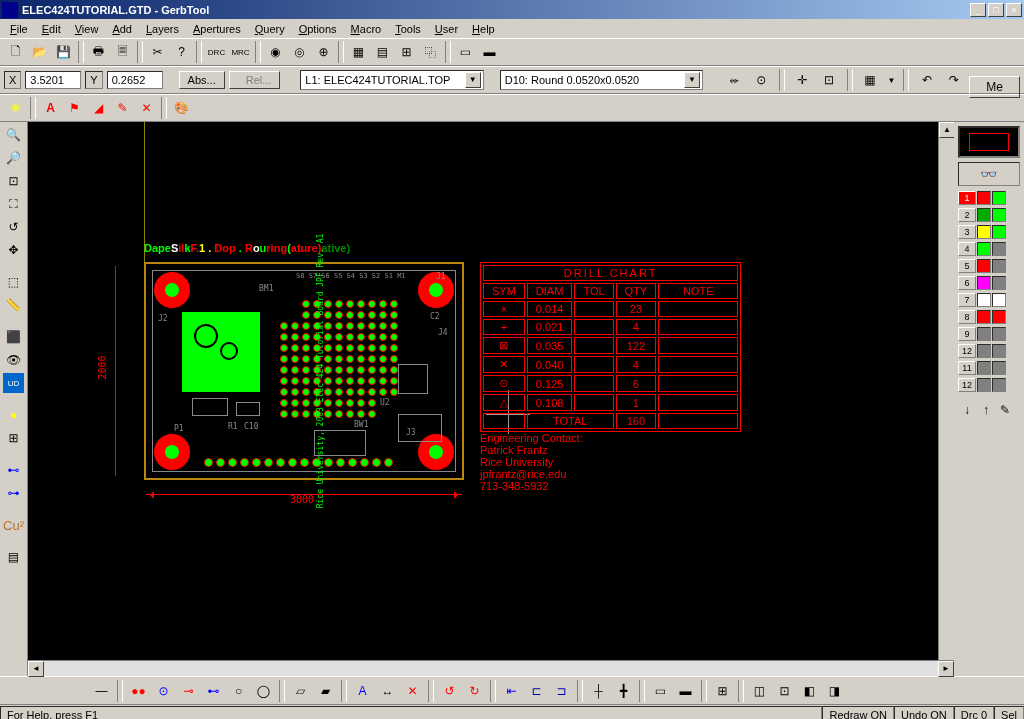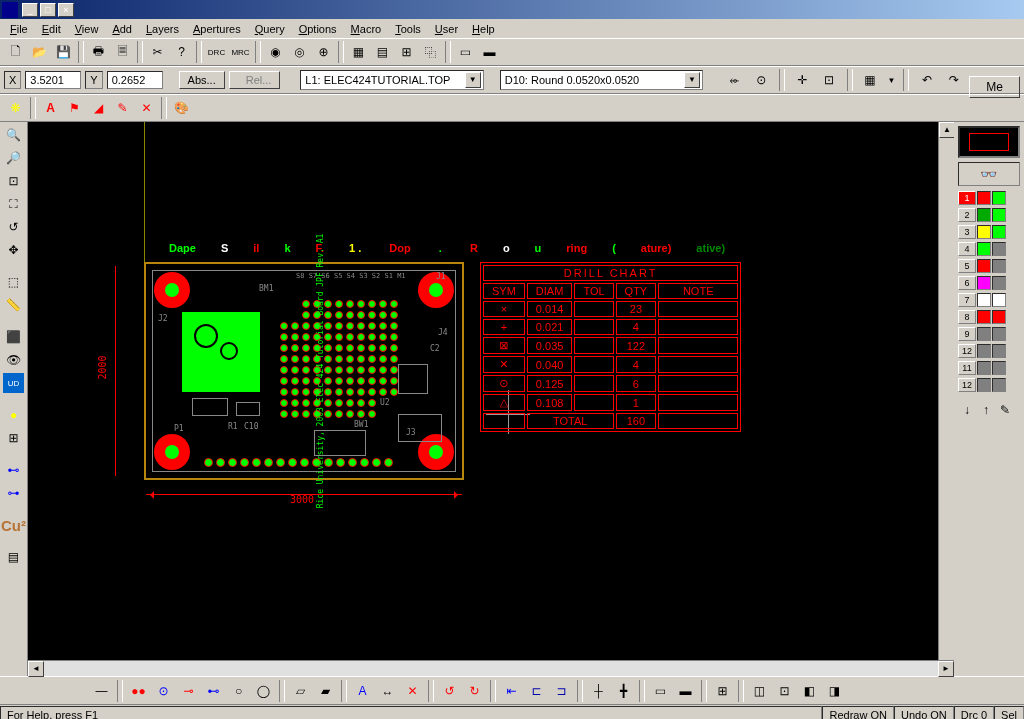--- a/index.html
+++ b/index.html
@@ -56,38 +56,39 @@
 .greenrect .c2 { position:absolute; left:38px; top:30px; width:18px; height:18px; border:2px solid #000; border-radius:50%; }
 .padgrid { position:absolute; left:134px; top:36px; width:126px; height:126px; }
 .pad { position:absolute; width:8px; height:8px; border-radius:50%; background:#0f0; border:1px solid #f00; }
 .dim-h { position:absolute; left:118px; top:372px; width:316px; height:12px; border-top:1px solid #f00; }
 .dim-h::before, .dim-h::after { content:''; position:absolute; top:-4px; width:0; height:0; border:4px solid transparent; }
 .dim-h::before { left:0; border-right-color:#f00; }
 .dim-h::after { right:0; border-left-color:#f00; }
 .dim-v { position:absolute; left:76px; top:144px; width:12px; height:210px; border-right:1px solid #f00; }
 .dimlabel { position:absolute; color:#f00; font-size:10px; font-family: monospace; }
 .canvas-title { position:absolute; left:116px; top:118px; font-family:monospace; font-size:13px; font-weight:bold; }
-.canvas-title span { display:inline;padding-left:25px; }
+.canvas-title span { display:inline; }
 .drilltable { position:absolute; left:452px; top:140px; border:1px solid #f00; color:#f00; font-family:monospace; font-size:11px; }
 .drilltable th, .drilltable td { border:1px solid #f00; padding:1px 8px; text-align:center; }
 .drilltable th { font-weight:normal; }
 .drilltable .title-row td { border:1px solid #f00; text-align:center; letter-spacing:2px; }
 .contact { position:absolute; left:452px; top:310px; color:#f00; font-family:monospace; font-size:10px; line-height:12px; }
 .ruler-v { position:absolute; left:116px; top:0; width:1px; height:140px; background:#888800; }
 .crosshair-v { position:absolute; left:480px; top:268px; width:1px; height:44px; background:#999; }
 .crosshair-h { position:absolute; left:458px; top:292px; width:44px; height:1px; background:#999; }
 .sidetext { position:absolute; right: 4px; top: 50%; transform: translateY(-50%) rotate(-90deg); transform-origin: center; color:#0f0; font-family: monospace; font-size:8px; white-space:nowrap; }
 .comp-outline { position:absolute; border:1px solid #888; }
 .refdes { position:absolute; color:#888; font-family:monospace; font-size:8px; }
 </style>
 </head>
 <body>
 
 <div class="titlebar">
   <div class="icon"></div>
+  <div class="title">ELEC424TUTORIAL.GTD - GerbTool</div>
   <div class="winbtns">
     <div class="winbtn">_</div>
     <div class="winbtn">□</div>
     <div class="winbtn">×</div>
   </div>
 </div>
 
 <div class="menubar" id="menubar">
     <div class="menuitem"><u>F</u>ile</div>
     <div class="menuitem"><u>E</u>dit</div>
@@ -191,21 +192,21 @@
     <div class="tbtn" style="color:#ff0;">⬛</div>
     <div class="tbtn">👁</div>
     <div class="tbtn" style="font-size:8px;background:#06c;color:#fff;">UD</div>
     <div class="gap"></div>
     <div class="tbtn" style="color:#ff0;">●</div>
     <div class="tbtn">⊞</div>
     <div class="gap"></div>
     <div class="tbtn" style="color:#00f;">⊷</div>
     <div class="tbtn" style="color:#00f;">⊶</div>
     <div class="gap"></div>
-    <div class="tbtn" style="color:#b87333;font-size:15px;font-weight:bold;">Cu²</div>
+    <div class="tbtn" style="color:#b87333;font-size:13px;">Cu²</div>
     <div class="gap"></div>
     <div class="tbtn">▤</div>
   </div>
 
   <div style="flex:1;display:flex;flex-direction:column;">
     <div style="flex:1;display:flex;">
       <div class="canvas">
         <div class="ruler-v"></div>
         <div class="canvas-title" id="ctitle"><span style="color: rgb(0, 255, 0);">Dape</span><span style="color: rgb(255, 255, 255);">S</span><span style="color: rgb(255, 0, 0);">il</span><span style="color: rgb(0, 255, 0);">k</span><span style="color: rgb(255, 0, 0);">F.</span><span style="color: rgb(255, 255, 0);">1 . </span><span style="color: rgb(255, 0, 0);">Dop</span><span style="color: rgb(0, 255, 0);"> . </span><span style="color: rgb(255, 0, 0);">R</span><span style="color: rgb(255, 255, 255);">o</span><span style="color: rgb(0, 255, 0);">u</span><span style="color: rgb(255, 0, 0);">ring</span><span style="color: rgb(0, 255, 0);">(</span><span style="color: rgb(255, 0, 0);">ature)</span><span style="color: rgb(0, 136, 0);">ative)</span></div>
 
@@ -365,21 +366,21 @@
           <div class="sidetext">Rice University, 2003  Elec 424 Tutorial Board  JPF  Rev. A1</div>
 
           <div class="comp-outline" style="left:46px;top:134px;width:36px;height:18px;"></div>
           <div class="comp-outline" style="left:90px;top:138px;width:24px;height:14px;"></div>
           <div class="comp-outline" style="left:252px;top:100px;width:30px;height:30px;"></div>
           <div class="comp-outline" style="left:252px;top:150px;width:44px;height:28px;"></div>
           <div class="comp-outline" style="left:168px; top:166px; width:52px; height:26px;"></div>
 
           <div class="refdes" style="left:12px;top:50px;">J2</div>
           <div class="refdes" style="left:290px;top:8px;">J1</div>
-          <div class="refdes" style="left:284px;top:48px;margin-top:32px;">C2</div>
+          <div class="refdes" style="left:284px;top:48px;">C2</div>
           <div class="refdes" style="left:292px;top:64px;">J4</div>
           <div class="refdes" style="left:234px;top:134px;">U2</div>
           <div class="refdes" style="left:28px;top:160px;">P1</div>
           <div class="refdes" style="left:82px;top:158px;">R1</div>
           <div class="refdes" style="left:98px;top:158px;">C10</div>
           <div class="refdes" style="left:260px;top:164px;">J3</div>
           <div class="refdes" style="left:208px;top:156px;">BW1</div>
           <div class="refdes" style="left:113px;top:20px;">BM1</div>
           <div class="refdes" style="left:150px;top:8px;color:#888;font-size:7px;">S8 S7 S6 S5 S4 S3 S2 S1 M1</div>
         </div>
@@ -448,20 +449,27 @@
               </tr>
               <tr>
                 <td></td>
                 <td colspan="2">TOTAL</td>
                 <td>160</td>
                 <td></td>
               </tr>
             </tbody>
           </table>
 
+        <div class="contact" id="contact">
+            <div>Engineering Contact:</div>
+            <div>Patrick Frantz</div>
+            <div>Rice University</div>
+            <div>jpfrantz@rice.edu</div>
+            <div>713-348-5932</div>
+          </div>
       </div>
       <div class="scrollbar-v">
         <div class="arrow">▲</div>
       </div>
     </div>
     <div class="scrollbar-h">
       <div class="arrow">◄</div>
       <div class="track"></div>
       <div class="arrow">►</div>
     </div>

